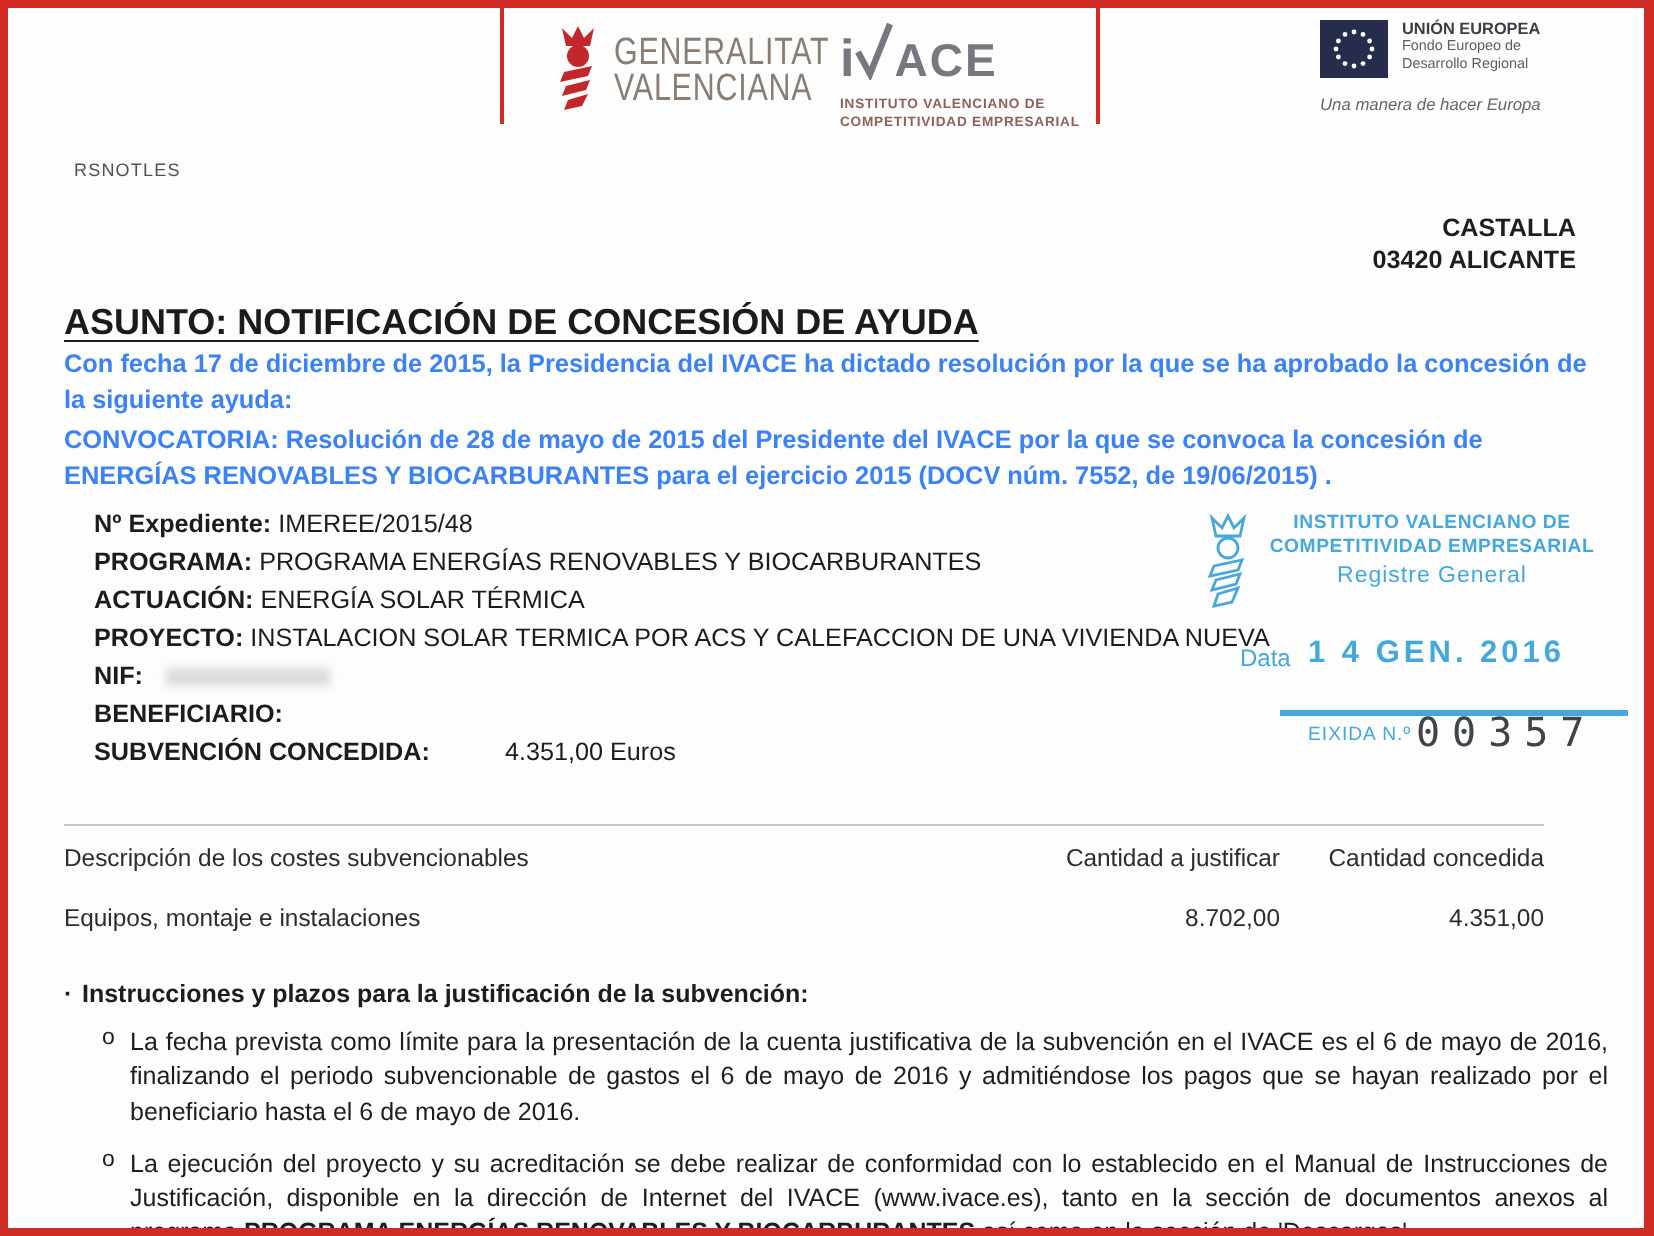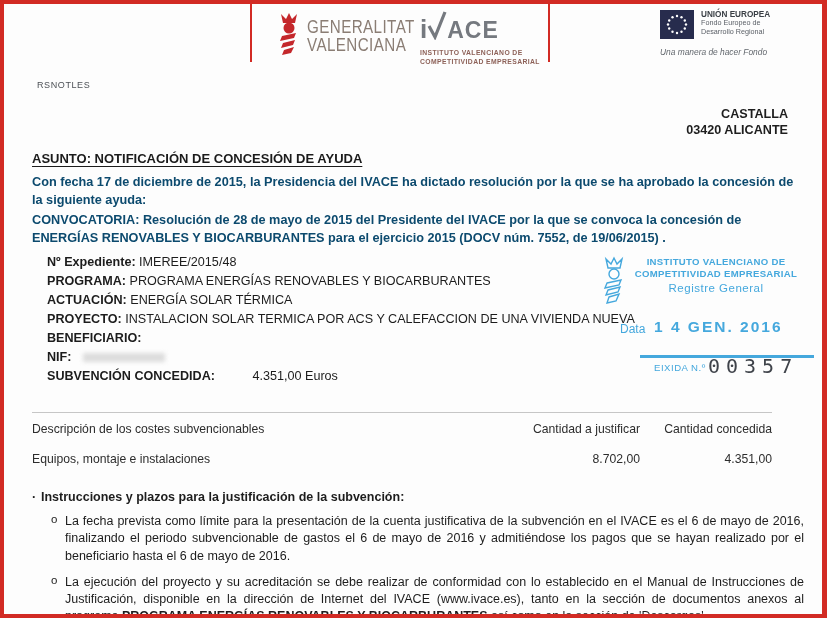--- a/index.html
+++ b/index.html
@@ -30,24 +30,24 @@
   .eu-row { display:flex; gap:7px; }
   .eu-flag { width:34px; height:29px; background:#272c4d; display:block; }
   .eu-title { font-size:8.2px; font-weight:bold; color:#3a3f45; }
   .eu-sub { font-size:7.2px; color:#5a5f66; line-height:8.5px; }
   .eu-tag { margin-top:8px; font-size:8.4px; font-style:italic; color:#63686e; }
 
   .doc-code { left:33px; top:76px; font-size:9px; color:#4d5156; letter-spacing:.6px; }
 
   .recipient { right:34px; top:102px; text-align:right; font-weight:bold; font-size:12.6px; line-height:16px; color:#1e1e1e; }
 
-  .subject { left:28px; top:147px; font-weight:bold; font-size:13px;
+  .subject { left:28px; top:147px; font-weight:bold; font-size:18px;
              text-decoration:underline; text-underline-offset:3px; color:#1b1b1b; }
 
-  .para { left:28px; width:766px; font-size:12.7px; line-height:17.5px; color:#0c4a6e; }
+  .para { left:28px; width:766px; font-size:12.7px; line-height:17.5px; color:#3b82f6; }
   .bold { font-weight:bold; }
 
   .details { left:43px; top:249px; font-size:12.6px; line-height:19px; color:#1c1c1c; }
   .details .lbl { font-weight:bold; }
   .amt-lbl { display:inline-block; width:202px; font-weight:bold; }
   .redact { display:inline-block; width:82px; height:9px; background:#d4d4d4;
             filter:blur(2px); vertical-align:middle; margin-left:8px; opacity:.8; }
 
   
   .stamp { left:598px; top:252px; width:222px; color:#45a8dd; }
@@ -138,21 +138,21 @@
               <circle cx="12.5" cy="7.2" r="1.2"></circle>
           </g>
         </svg>
       </span>
       <div>
         <div class="eu-title">UNIÓN EUROPEA</div>
         <div class="eu-sub">Fondo Europeo de</div>
         <div class="eu-sub">Desarrollo Regional</div>
       </div>
     </div>
-    <div class="eu-tag">Una manera de hacer Fondo</div>
+    <div class="eu-tag">Una manera de hacer Europa</div>
   </div>
 
   <div class="abs doc-code">RSNOTLES</div>
 
   <div class="abs recipient">
     <div>CASTALLA</div>
     <div>03420 ALICANTE</div>
   </div>
 
   <div class="abs subject">ASUNTO: NOTIFICACIÓN DE CONCESIÓN DE AYUDA</div>
@@ -172,25 +172,25 @@
     </div>
     <div>
       <span class="lbl">ACTUACIÓN:</span>
       <span>ENERGÍA SOLAR TÉRMICA</span>
     </div>
     <div>
       <span class="lbl">PROYECTO:</span>
       <span>INSTALACION SOLAR TERMICA POR ACS Y CALEFACCION DE UNA VIVIENDA NUEVA</span>
     </div>
     <div>
-      <span class="lbl">BENEFICIARIO:</span>
-    </div>
-    <div>
       <span class="lbl">NIF:</span>
       <span class="redact"></span>
+    </div>
+    <div>
+      <span class="lbl">BENEFICIARIO:</span>
     </div>
     <div>
       <span class="amt-lbl">SUBVENCIÓN CONCEDIDA:</span>
       <span>4.351,00  Euros</span>
     </div>
   </div>
 
   <div class="abs stamp">
     <div class="stamp-head">
       <span>

